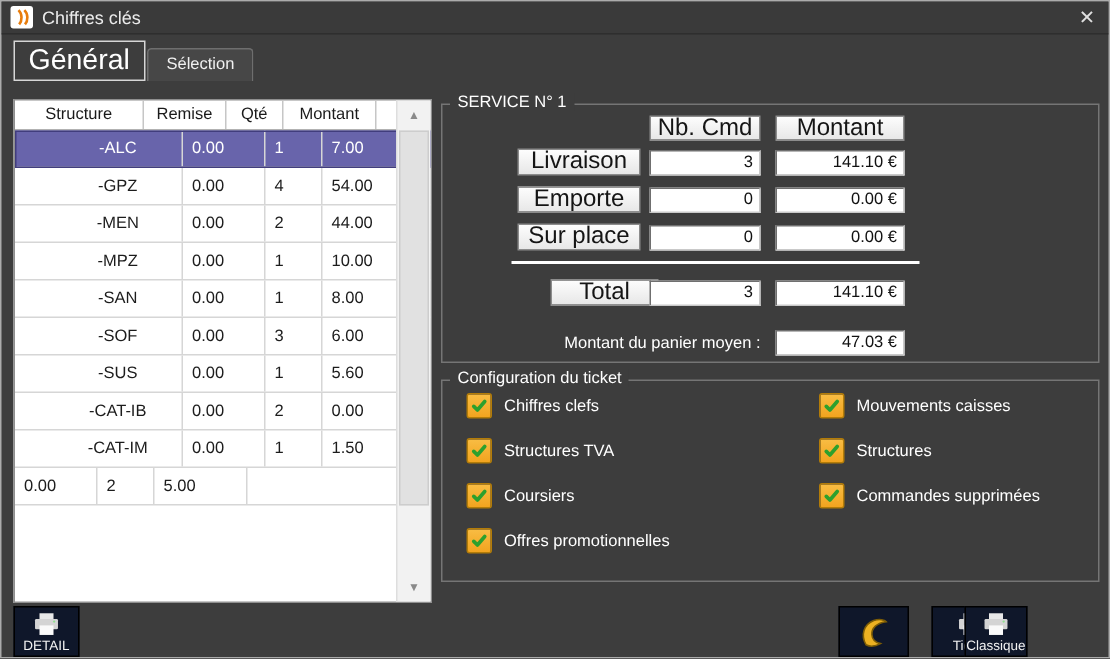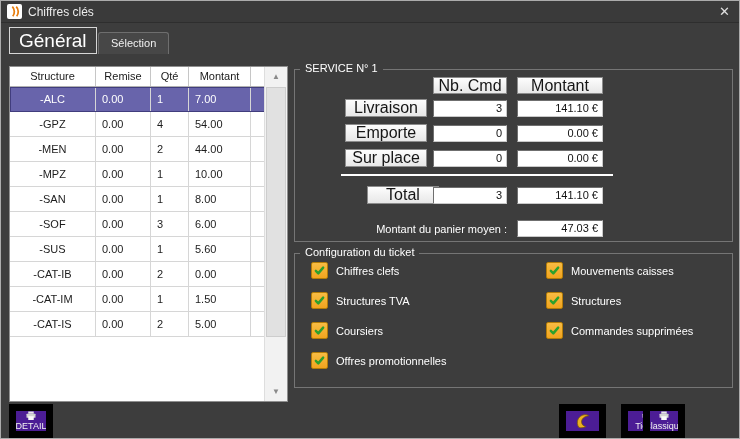--- a/index.html
+++ b/index.html
@@ -17,21 +17,21 @@
   .tab-general { position:absolute; left:8px; top:26px; height:27px; padding:0 9px; font-size:19px; line-height:25px; color:#fff; border:1px solid #d6d6d6; background:#3d3d3d; cursor:pointer; }
   .tab-selection { position:absolute; left:97px; top:31px; height:22px; padding:0 12px; font-size:11px; line-height:21px; color:#f0f0f0; background:#474747; border:1px solid #6e6e6e; border-bottom:none; border-radius:3px 3px 0 0; cursor:pointer; }
 
   
   .table-wrap { position:absolute; left:8px; top:65px; width:279px; height:336px; background:#fff; border:1px solid #8f8f8f; }
   .thead { display:flex; height:20px; border-bottom:1px solid #b2b2b2; }
   .hcell { font-size:11px; color:#1a1a1a; text-align:center; line-height:19px; border-right:1px solid #c6c6c6; cursor:pointer; }
   .c0 { width:86px; } .c1 { width:55px; } .c2 { width:38px; } .c3 { width:62px; }
   .trow { display:flex; height:25px; border-bottom:1px solid #d6d6d6; cursor:pointer; }
   .tcell { font-size:11px; color:#1c1c1c; line-height:24px; border-right:1px solid #d6d6d6; padding-left:6px; white-space:nowrap; overflow:hidden; }
-  .tcell.c0 { text-align:center; padding-left:0; }
+  .tcell.c0 { text-align:center; padding-left:0;margin-left:26px; }
   .trow.selected { background:var(--selected-row,#6864ab); outline:1px solid #413d7d; outline-offset:-1px; }
   .trow.selected .tcell { color:#fff; }
   .scrollbar { position:absolute; top:0; right:0; bottom:0; width:23px; background:#f2f2f2; border-left:1px solid #dedede; }
   .sb-arrow { position:absolute; left:0; width:100%; height:19px; color:#8a8a8a; font-size:8px; text-align:center; line-height:19px; cursor:pointer; }
   .sb-up { top:0; } .sb-down { bottom:0; }
   .sb-thumb { position:absolute; left:1px; right:1px; top:20px; height:250px; background:#e1e1e1; border:1px solid #cdcdcd; cursor:pointer; }
 
   
   .groupbox { position:absolute; border:1px solid #757575; }
   .gb-service { left:293px; top:68px; width:439px; height:173px; }
@@ -55,21 +55,21 @@
   
   .checkrow { position:absolute; display:flex; align-items:center; gap:8px; height:17px; }
   .col-left  { left:16px; }
   .col-right { left:251px; }
   .checkbox { width:17px; height:17px; flex:0 0 17px; background:linear-gradient(#f8bc43, var(--checkbox-orange,#f2a41f)); border:1px solid #b37c08; border-radius:2px; display:flex; align-items:center; justify-content:center; cursor:pointer; }
   .checkbox svg { width:13px; height:13px; }
   .checkbox svg path { stroke:var(--check-green,#2da02d); stroke-width:3; fill:none; stroke-linecap:round; stroke-linejoin:round; }
   .checklabel { font-size:11px; color:#fff; white-space:nowrap; }
 
   
-  .footer-btn { position:absolute; top:403px; height:34px; border:7px solid #000000; background:#4c1d95; display:flex; flex-direction:column; align-items:center; justify-content:center; color:#f2f2f2; overflow:hidden; cursor:pointer; }
+  .footer-btn { position:absolute; top:403px; height:34px; border:1px solid #000000; background:#0f172a; display:flex; flex-direction:column; align-items:center; justify-content:center; color:#f2f2f2; overflow:hidden; cursor:pointer; }
   .btn-detail    { left:8px;   width:44px; }
   .btn-undo      { left:558px; width:47px; }
   .btn-ticket    { left:620px; width:52px; }
   .btn-classique { left:642px; width:42px; }
   .blabel { font-size:9px; line-height:10px; white-space:nowrap; }
 </style>
 </head>
 <body>
 
 <div class="window">
@@ -144,21 +144,20 @@
           <div class="tcell c2">2</div>
           <div class="tcell c3">0.00</div>
         </div>
         <div class="trow">
           <div class="tcell c0">-CAT-IM</div>
           <div class="tcell c1">0.00</div>
           <div class="tcell c2">1</div>
           <div class="tcell c3">1.50</div>
         </div>
         <div class="trow">
-          <div class="tcell c0">-CAT-IS</div>
           <div class="tcell c1">0.00</div>
           <div class="tcell c2">2</div>
           <div class="tcell c3">5.00</div>
         </div>
       </div>
     <div class="scrollbar">
       <div class="sb-arrow sb-up">▲</div>
       <div class="sb-thumb"></div>
       <div class="sb-arrow sb-down">▼</div>
     </div>

